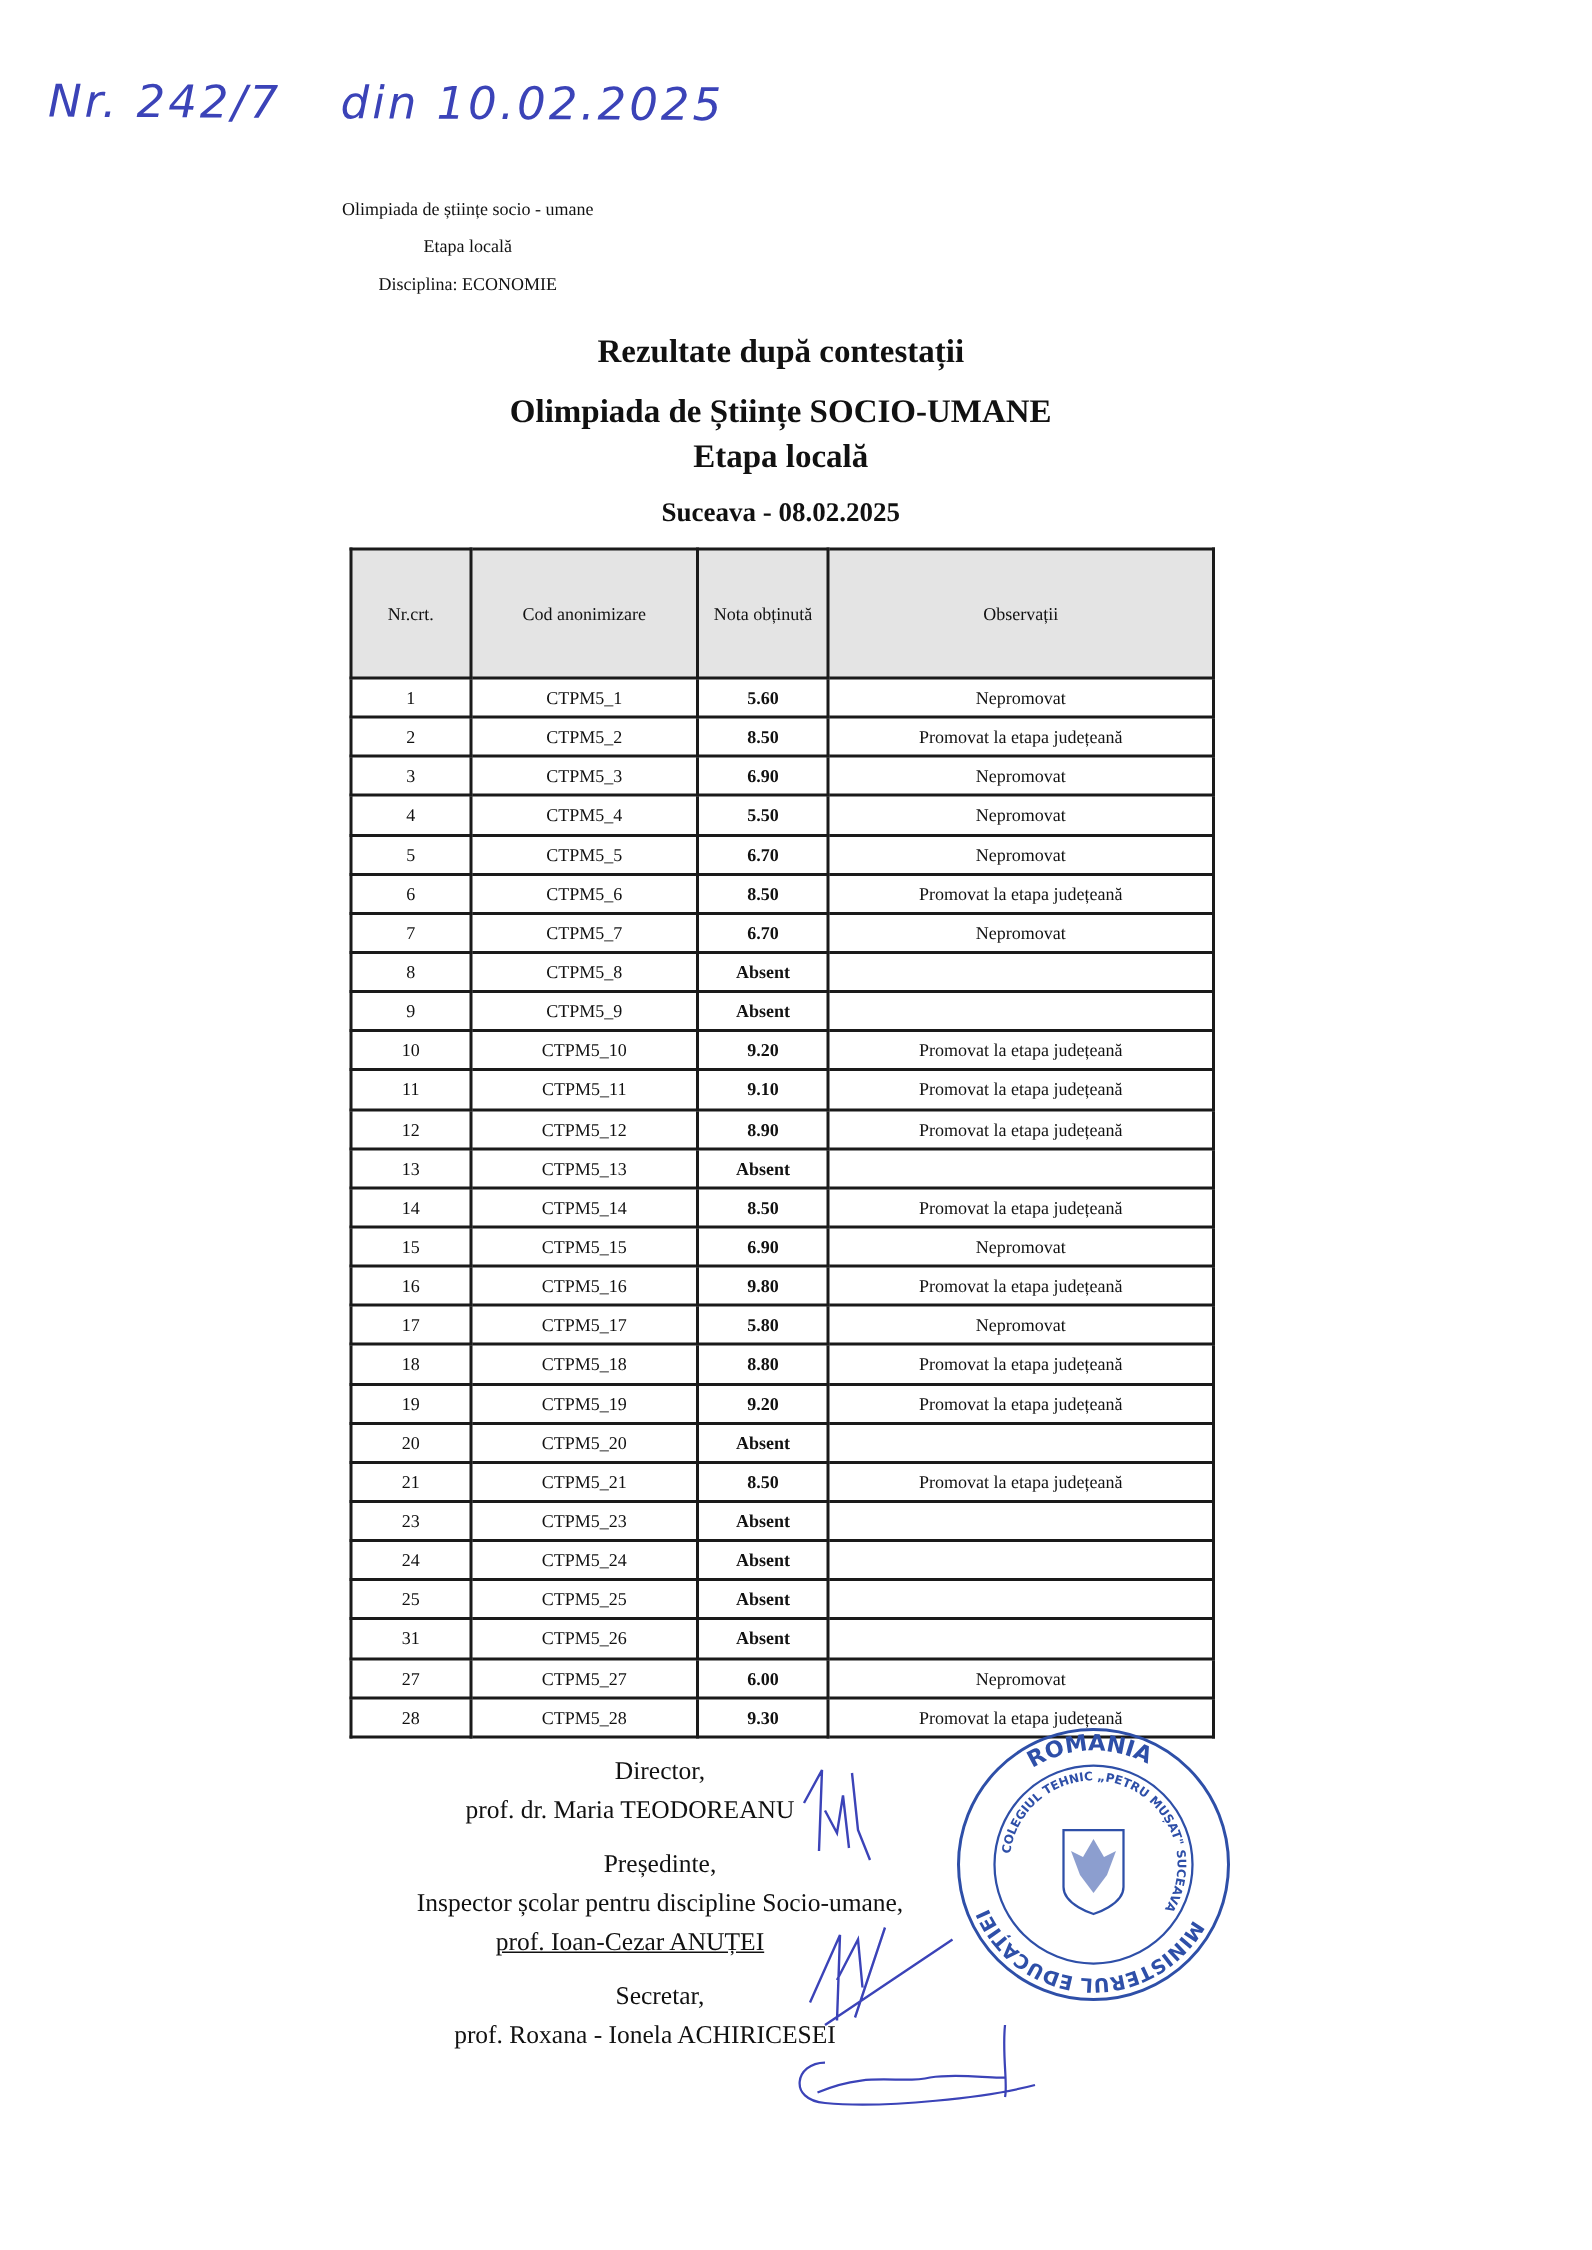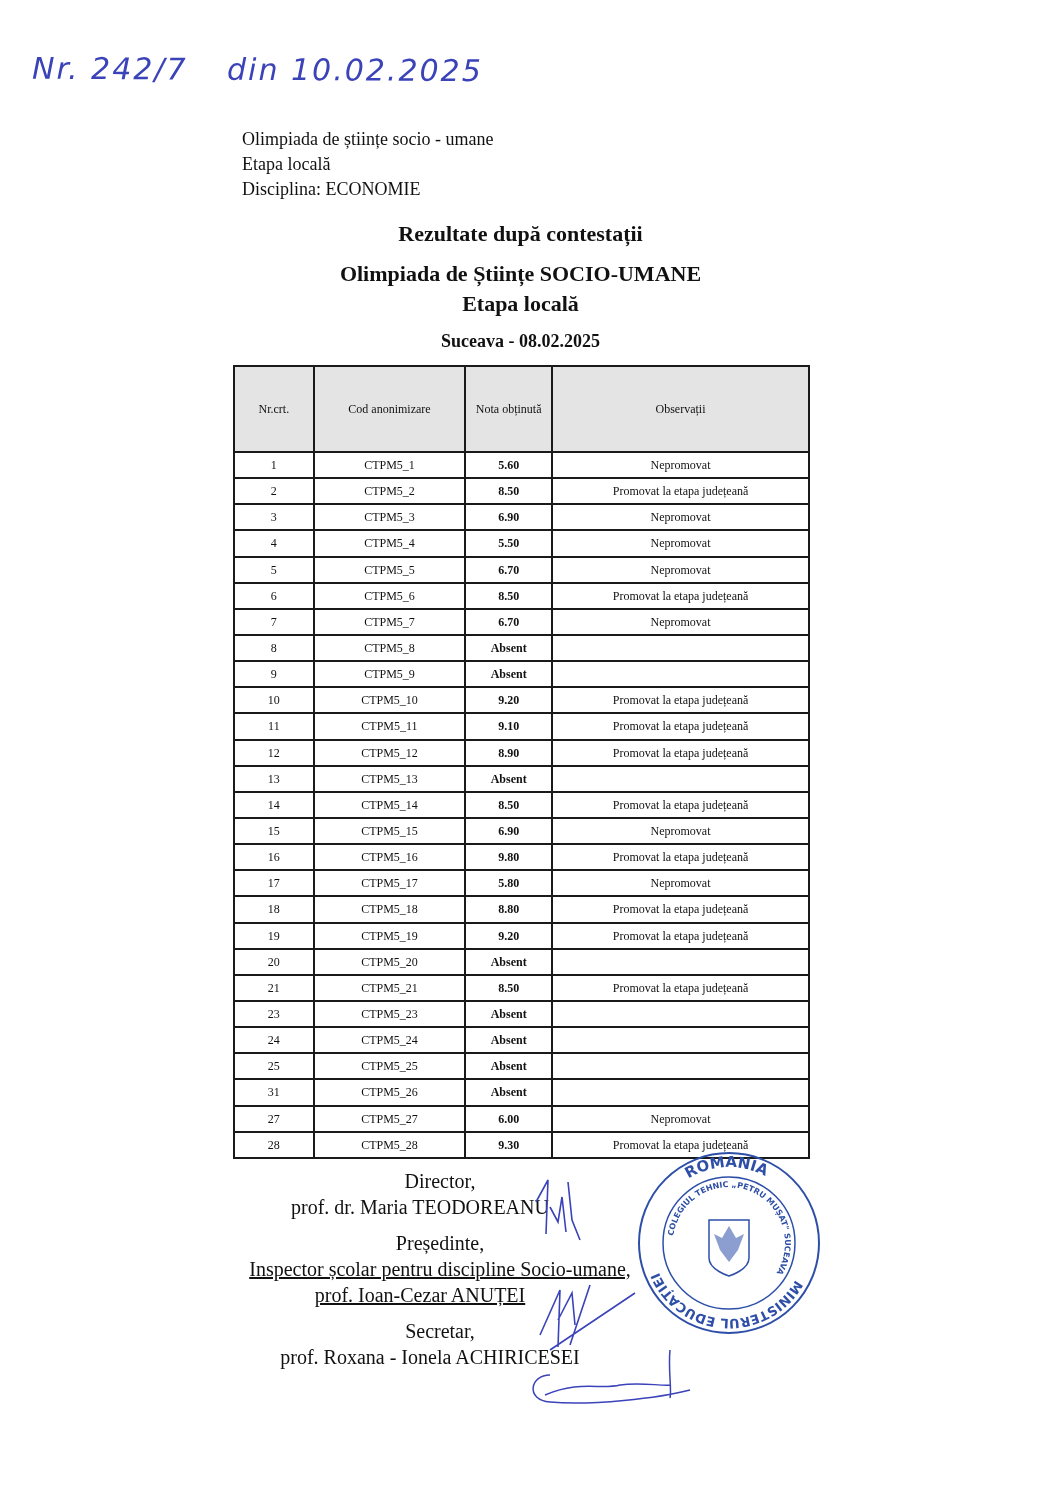--- a/index.html
+++ b/index.html
@@ -8,22 +8,22 @@
       font-family: "Liberation Serif", "DejaVu Serif", serif; color: #111;
     }
     .handwritten {
       position: absolute; left: 32px; top: 52px;
       font-family: "DejaVu Sans", sans-serif; font-size: 30px;
       color: #3b43b8; font-style: italic; letter-spacing: 2px;
       transform: rotate(0.3deg);
     }
     .handwritten span { margin-right: 28px; }
     .header-block {
-      position: absolute; left: 242px; top: 127px;
-      font-size: 18px; line-height: 25px;
+      position: absolute; left: 228px; top: 127px;
+      font-size: 12px; line-height: 25px; text-align: center;
     }
     .title {
       position: absolute; left: 0; width: 1061px; text-align: center;
       font-weight: bold; font-size: 22px;
     }
     .t1 { top: 221px; left: -10px; }
     .t2 { top: 261px; left: -10px; }
     .t3 { top: 291px; left: -10px; }
     .t4 { top: 331px; font-size: 18px; left: -10px; }
 
@@ -40,21 +40,21 @@
     }
     table.results td { height: 24.15px; line-height: 22px; }
     col.c1 { width: 80px; }
     col.c2 { width: 152px; }
     col.c3 { width: 87px; }
     col.c4 { width: 258px; }
     td.grade { font-weight: bold; }
 
     .signatures {
       position: absolute; left: 240px; top: 1168px; width: 400px;
-      text-align: center; font-size: 20px; line-height: 26px;
+      text-align: center; font-size: 17px; line-height: 26px;
     }
     .sig-block { margin-bottom: 10px; }
 
     .stamp {
       position: absolute; left: 636px; top: 1150px; width: 186px; height: 186px;
     }
     .signature-mark { position: absolute; }
     .sig1 { left: 528px; top: 1172px; }
     .sig2 { left: 530px; top: 1265px; }
     .sig3 { left: 520px; top: 1340px; }
@@ -259,21 +259,21 @@
     </tbody>
 </table>
 
 <div class="signatures">
   <div class="sig-block">
     <div>Director,</div>
     <div style="margin-left:-40px;">prof. dr. Maria TEODOREANU</div>
   </div>
   <div class="sig-block">
     <div>Președinte,</div>
-    <div style="white-space:nowrap;text-decoration:underline;">Inspector școlar pentru discipline Socio-umane,</div>
+    <div style="white-space:nowrap;">Inspector școlar pentru discipline Socio-umane,</div>
     <div style="margin-left:-40px;text-decoration:underline;">prof. Ioan-Cezar ANUȚEI</div>
   </div>
   <div class="sig-block">
     <div>Secretar,</div>
     <div style="margin-left:-20px;">prof. Roxana - Ionela ACHIRICESEI</div>
   </div>
 </div>
 
 <svg class="signature-mark sig1" width="60" height="80">
   <path d="M8 30 L20 8 L18 62 M22 35 L30 50 L34 25 L38 60 M40 10 L44 48 L52 68" fill="none" stroke="#3b43b8" stroke-width="1.6"></path>

